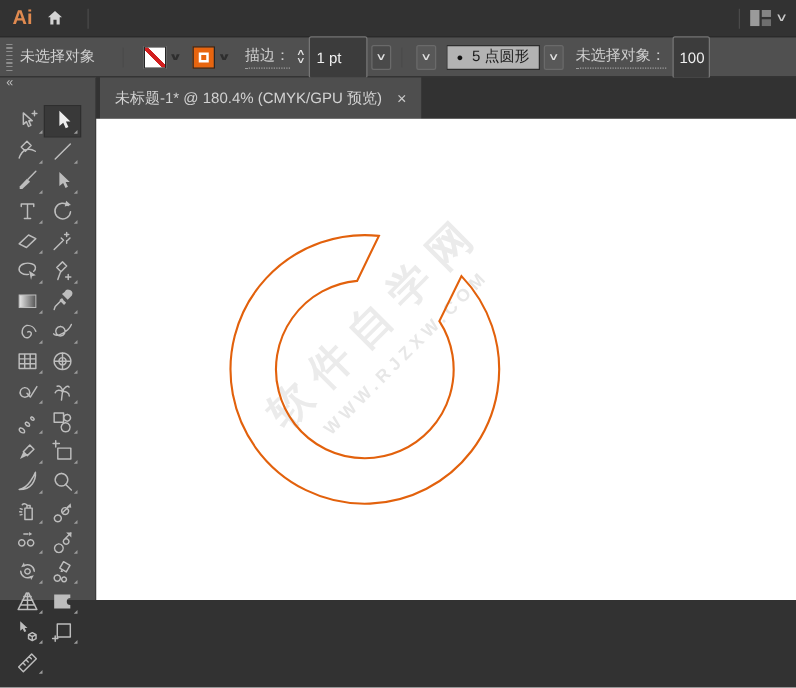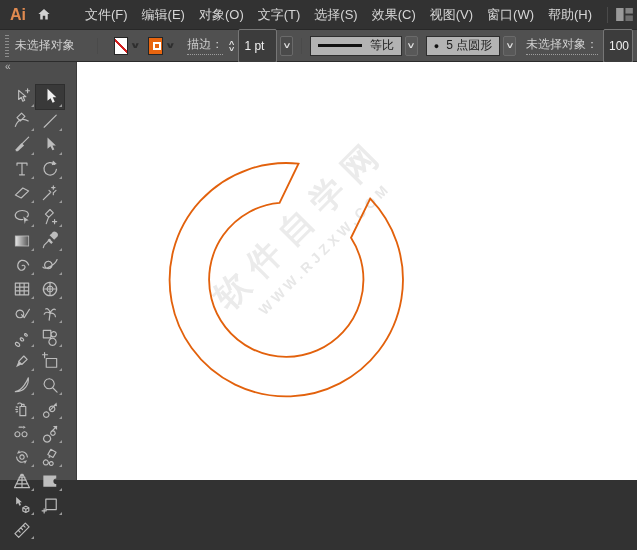--- a/index.html
+++ b/index.html
@@ -98,31 +98,20 @@
 <div id="app">
 
   <div id="menubar">
     <span id="ai-logo">Ai</span>
     <span id="home-btn">
       <svg width="16" height="15" viewBox="0 0 24 24">
         <path d="M12,3 L3,11 H6 V20 H10 V14 H14 V20 H18 V11 H21 Z" fill="#d2d2d2"></path>
       </svg>
     </span>
     <span class="vsep"></span>
-    <div id="menu-items">
-        <span class="menu-item">文件(F)</span>
-        <span class="menu-item">编辑(E)</span>
-        <span class="menu-item">对象(O)</span>
-        <span class="menu-item">文字(T)</span>
-        <span class="menu-item">选择(S)</span>
-        <span class="menu-item">效果(C)</span>
-        <span class="menu-item">视图(V)</span>
-        <span class="menu-item">窗口(W)</span>
-        <span class="menu-item">帮助(H)</span>
-      </div>
     <div id="menubar-right">
       <span class="vsep"></span>
       <span style="display:flex;align-items:center;">
         <svg width="17" height="13" viewBox="0 0 18 14">
           <rect x="0" y="0" width="8" height="14" fill="#9a9a9a"></rect>
           <rect x="10" y="0" width="8" height="6" fill="#848484"></rect>
           <rect x="10" y="8" width="8" height="6" fill="#6e6e6e"></rect>
         </svg>
         <span class="chev">∨</span>
       </span>
@@ -142,24 +131,20 @@
     <span class="cb-label dotted" style="margin-left:12px;">描边：</span>
     <span class="stepper">
         <span>∧</span>
         <span>∨</span>
       </span>
     <span class="dark-field" style="width:47px;">1 pt</span>
     <span class="drop-chev-btn">
         <span>∨</span>
       </span>
     <span class="vsep"></span>
-    <span class="light-drop">
-      <span class="profile-line"></span>
-      <span>等比</span>
-    </span>
     <span class="drop-chev-btn" style="background:#585858;">
         <span>∨</span>
       </span>
     <span class="light-drop" style="margin-left:8px;">
       <span class="brush-bullet">●</span>
       <span>5 点圆形</span>
     </span>
     <span class="drop-chev-btn" style="background:#585858;">
         <span>∨</span>
       </span>
@@ -374,20 +359,26 @@
           </div>
           <div class="tool">
             <svg viewBox="0 0 24 24">
               <path d="M3.5,17.5 L16,5 l4.5,4.5 L8,22 Z M7.5,13.5 l2.2,2.2 M10.5,10.5 l2.2,2.2 M13.5,7.5 l2.2,2.2" fill="none" stroke="#bdbdbd" stroke-width="1.4" stroke-linecap="round" stroke-linejoin="round"></path>
             </svg>
           </div>
         </div>
     </div>
 
     <div id="main-col">
+      <div id="tabbar">
+        <div id="doc-tab">
+          <span>未标题-1* @ 180.4% (CMYK/GPU 预览)</span>
+          <span id="tab-close">×</span>
+        </div>
+      </div>
       <div id="canvas">
         <div id="watermark">
           <div id="wm-line1">软件自学网</div>
           <div id="wm-line2">WWW.RJZXW.COM</div>
         </div>
         <svg id="shape-svg" viewBox="0 0 560 455">
           <path id="u-shape" fill="none" stroke-linejoin="miter" d="M216.3,110.7 A127,127 0 1 0 294.4,148.8 L273.5,191.3 A84,84 0 1 1 195.7,153.3 Z" stroke="#e2610c" stroke-width="2"></path>
         </svg>
       </div>
     </div>

